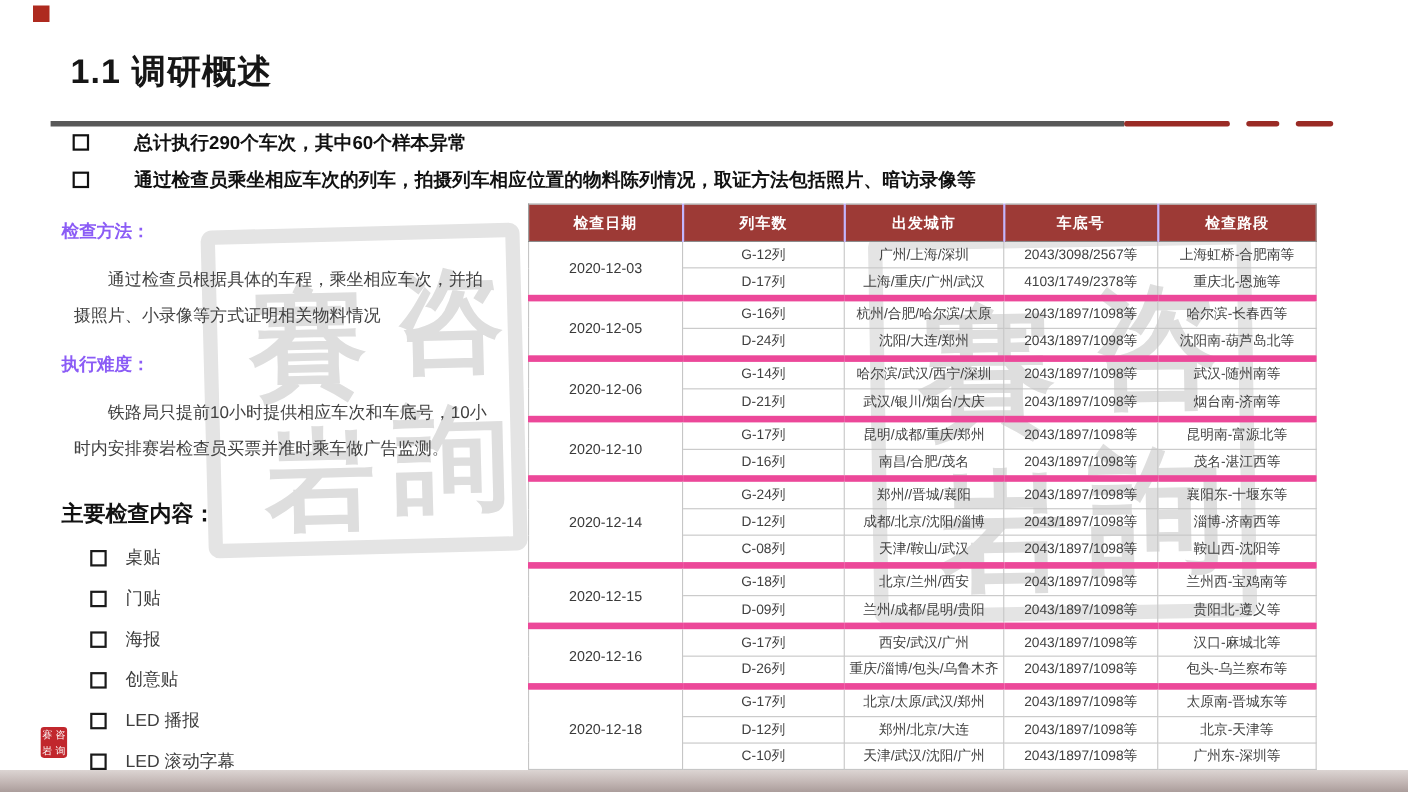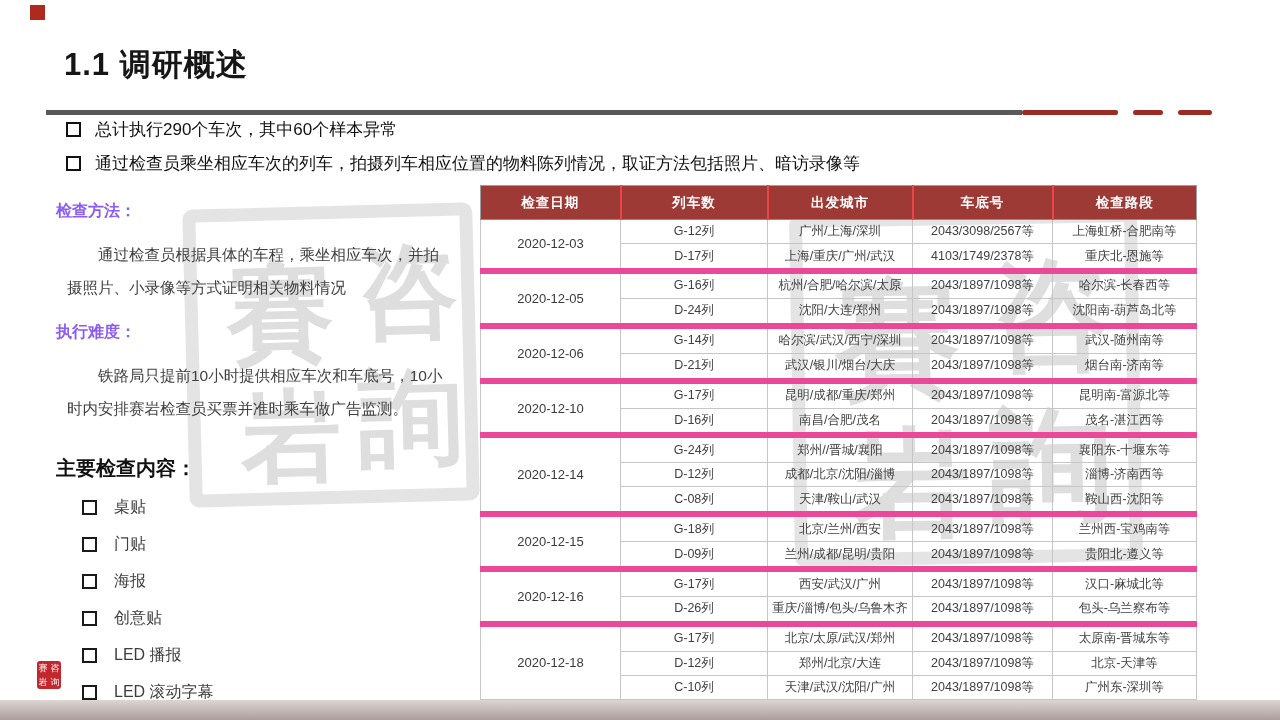--- a/index.html
+++ b/index.html
@@ -11,21 +11,21 @@
   .title{position:absolute;left:64px;top:44px;font-size:31px;font-weight:bold;color:#161616;letter-spacing:1px;}
   
   .rule-gray{position:absolute;left:46px;top:110px;width:976px;height:5px;background:#595959;}
   .rule-red{position:absolute;left:1022px;top:110px;width:96px;height:5px;background:#9a2b25;border-radius:2px;}
   .rule-dash1{position:absolute;left:1133px;top:110px;width:30px;height:5px;background:#9a2b25;border-radius:3px;}
   .rule-dash2{position:absolute;left:1178px;top:110px;width:34px;height:5px;background:#9a2b25;border-radius:3px;}
   
   .bullets{position:absolute;left:66px;top:119px;z-index:3;}
   .bullet-row{display:flex;align-items:flex-start;margin-bottom:12px;}
   .bullet-sq{flex:0 0 auto;width:11px;height:11px;border:2.5px solid #111;margin:3px 14px 0 0;background:#fff;}
-  .bullet-text{font-size:17px;font-weight:normal;color:#111;line-height:22px;}
+  .bullet-text{font-size:17px;font-weight:bold;color:#111;line-height:22px;margin-left:27px;}
   
   .left-panel{position:absolute;left:56px;top:194px;width:402px;z-index:2;color:#414141;font-size:15.5px;}
   .lp-heading{font-weight:bold;color:#8b5cf6;font-size:16px;line-height:33px;}
   .lp-body{text-indent:2em;line-height:33px;margin:11px;}
   .lp-check-head{font-weight:bold;color:#111;font-size:20px;line-height:30px;margin-top:28px;}
   .check-item{display:flex;align-items:center;margin:12px 0 0 26px;height:25px;}
   .check-sq{flex:0 0 auto;width:11px;height:11px;border:2.5px solid #1a1a1a;margin-right:17px;background:transparent;}
   .check-label{font-size:16px;color:#3d3d3d;}
   
   .wm{position:absolute;z-index:0;border:13px solid #e4e4e4;border-radius:10px;color:#dedede;
@@ -38,21 +38,21 @@
   .wm-left .c3{left:158px;top:150px;font-size:104px;}
   .wm-right{left:792px;top:212px;width:322px;height:326px;transform:rotate(-1deg);}
   .wm-right .c0{left:30px;top:52px;font-size:126px;}
   .wm-right .c1{left:188px;top:34px;font-size:118px;}
   .wm-right .c2{left:46px;top:200px;font-size:118px;}
   .wm-right .c3{left:184px;top:182px;font-size:122px;}
   
   .table-wrap{position:absolute;left:480px;top:185px;width:716px;height:515px;z-index:2;}
   table.insp{border-collapse:collapse;table-layout:fixed;width:716px;height:515px;background:transparent;}
   table.insp thead th{background:#9d3a36;color:#ffffff;font-weight:bold;font-size:13.5px;height:33px;
-      border-right:2px solid #ef4444;border-bottom:1px solid #8c8c8c;letter-spacing:1px;padding:0;text-align:center;}
+      border-right:2px solid #c4b5fd;border-bottom:1px solid #8c8c8c;letter-spacing:1px;padding:0;text-align:center;}
   table.insp thead th:last-child{border-right:none;}
   table.insp td{border:1px solid #c6c6c6;text-align:center;font-size:12.5px;color:#404040;
       padding:0;white-space:nowrap;background:transparent;vertical-align:middle;}
   table.insp{border:1px solid #9f9f9f;}
   table.insp tr.group-start > td{border-top:6px solid #ec4899;}
   table.insp td.date-cell{font-size:13px;color:#3a3a3a;}
   
   .bottom-bar{position:absolute;left:0;top:700px;width:1280px;height:20px;
       background:linear-gradient(180deg,#dcd5d3 0%,#c3b7b5 55%,#ab9d9b 100%);}
   .seal{position:absolute;left:37px;top:661px;width:24px;height:28px;background:#c1272d;border-radius:3px;

